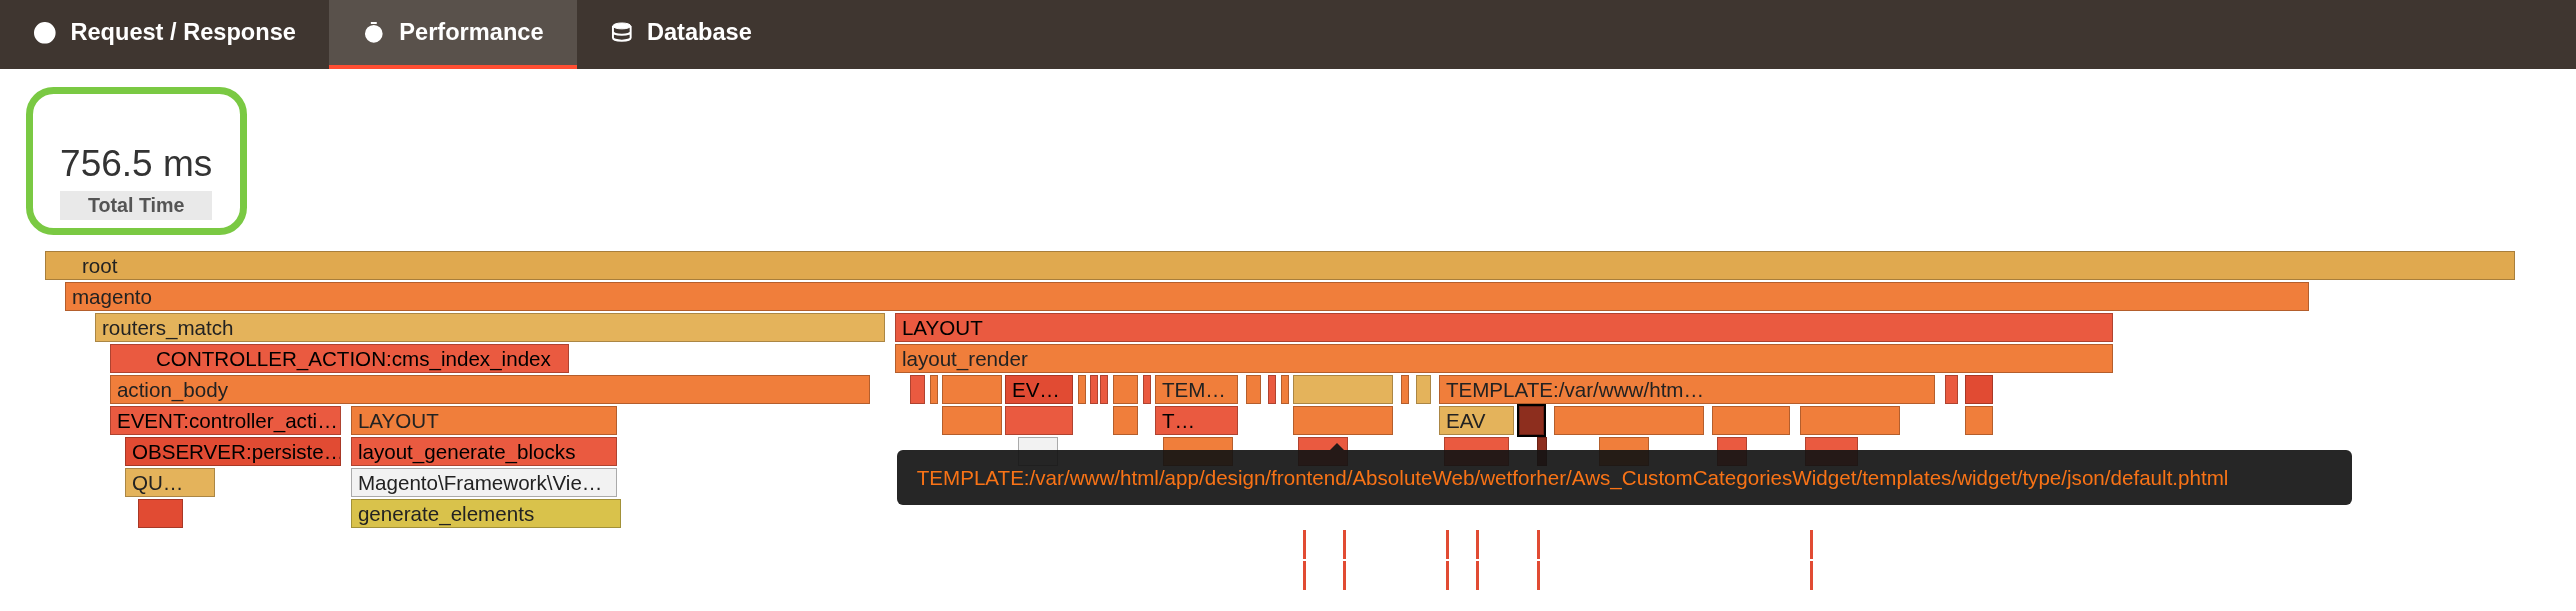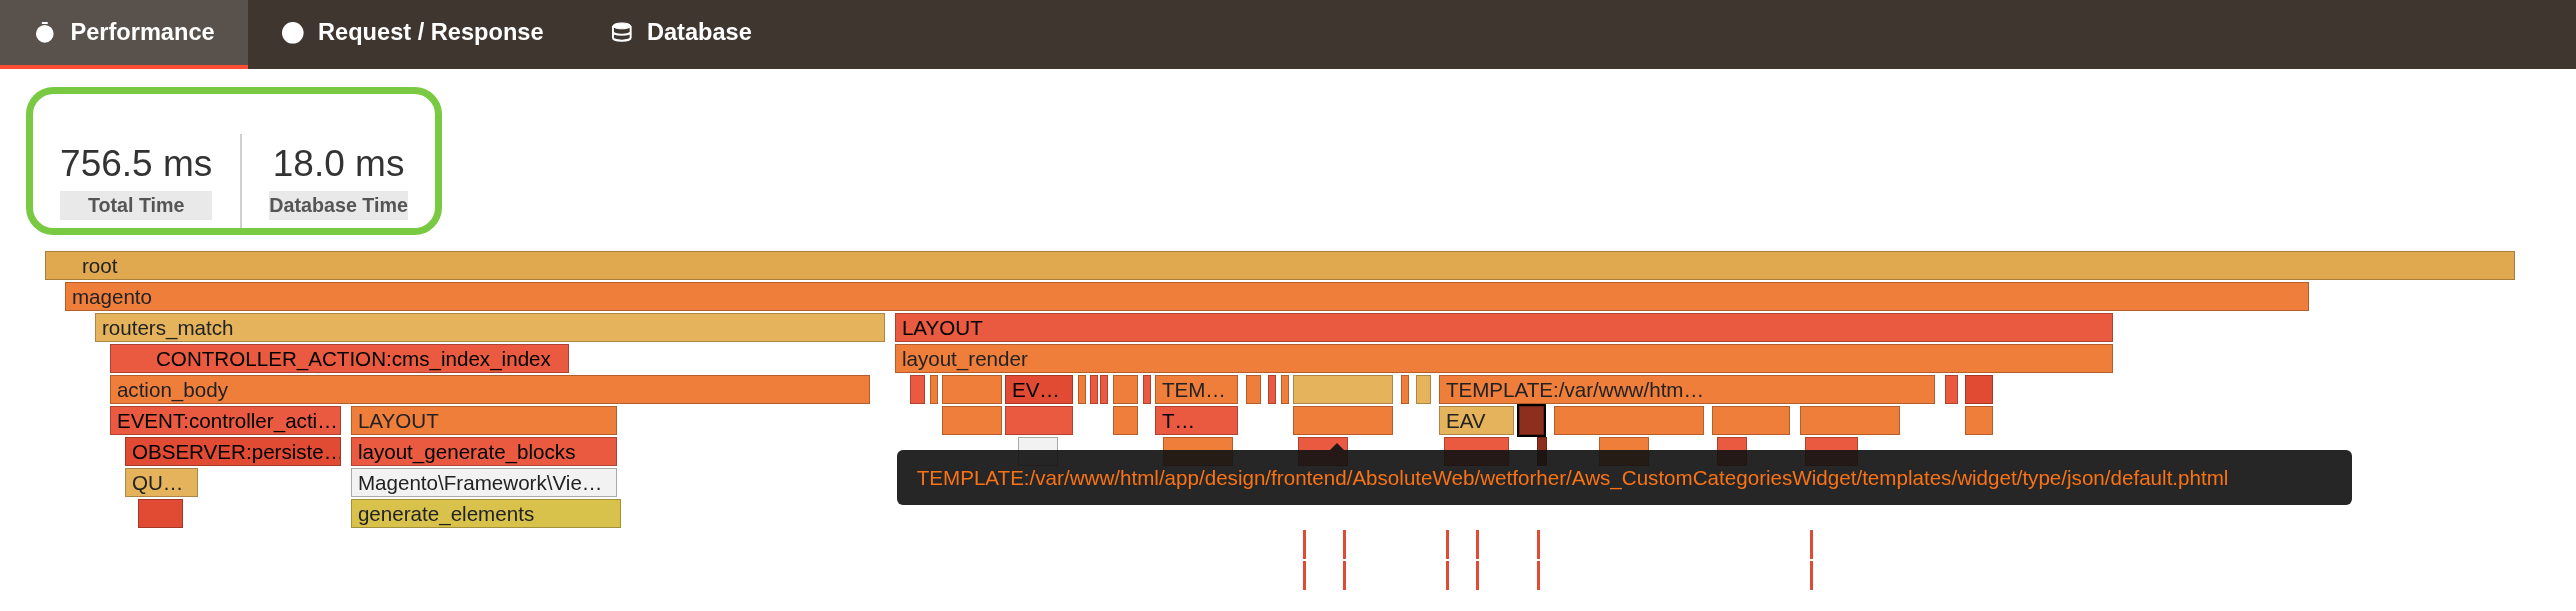--- a/index.html
+++ b/index.html
@@ -59,58 +59,54 @@
     border:7.9px solid transparent; border-bottom-color:rgba(20,20,20,.92);
   }
 
   
   .tick { position:absolute; top:0; height:29.5px; width:2.9px; background:#e14b33; }
 </style>
 </head>
 <body>
 
 <div class="tabbar">
+  <div class="tab">
+    <span class="icon">
+      <svg viewBox="0 0 24 24" fill="none" stroke="currentColor" stroke-width="2">
+          <circle cx="12" cy="12" r="10"></circle>
+          <path d="M2 12h20M12 2a15 15 0 010 20M12 2a15 15 0 000 20"></path>
+        </svg>
+    </span>
+    <span>Request / Response</span>
+  </div>
   <div class="tab active">
     <span class="icon">
       <svg viewBox="0 0 24 24" fill="none" stroke="currentColor" stroke-width="2">
           <circle cx="12" cy="13" r="8"></circle>
           <path d="M12 9v4l3 2M9 2h6"></path>
         </svg>
     </span>
     <span>Performance</span>
   </div>
   <div class="tab">
     <span class="icon">
-      <svg viewBox="0 0 24 24" fill="none" stroke="currentColor" stroke-width="2">
-          <circle cx="12" cy="12" r="10"></circle>
-          <path d="M2 12h20M12 2a15 15 0 010 20M12 2a15 15 0 000 20"></path>
-        </svg>
-    </span>
-    <span>Request / Response</span>
-  </div>
-  <div class="tab">
-    <span class="icon">
       <svg viewBox="0 0 24 24" fill="currentColor">
           <ellipse cx="12" cy="5" rx="9" ry="3"></ellipse>
           <path d="M3 5v6c0 1.66 4 3 9 3s9-1.34 9-3V5M3 11v6c0 1.66 4 3 9 3s9-1.34 9-3v-6" fill="none" stroke="currentColor" stroke-width="2"></path>
         </svg>
     </span>
     <span>Database</span>
   </div>
 </div>
 
 <div class="metrics">
   <div class="pill">
     <div class="metric">
       <div class="val">756.5 ms</div>
       <div class="lbl">Total Time</div>
-    </div>
-    <div class="metric">
-      <div class="val">18.0 ms</div>
-      <div class="lbl">Database Time</div>
     </div>
   </div>
 </div>
 
 <div class="flame" id="flame">
     <div class="row">
       <div class="bar c-gold" style="left: 45px; width: 2470px; padding-left: 36px;">root</div>
     </div>
     <div class="row">
       <div class="bar c-orange" style="left: 65px; width: 2244px;">magento</div>
@@ -166,21 +162,21 @@
       <div class="bar c-pale" style="left: 1018px; width: 40px;"></div>
       <div class="bar c-orange" style="left: 1163px; width: 70px;"></div>
       <div class="bar c-red" style="left: 1298px; width: 50px;"></div>
       <div class="bar c-red" style="left: 1444px; width: 65px;"></div>
       <div class="bar c-maroon" style="left: 1537px; width: 10px;"></div>
       <div class="bar c-orange" style="left: 1599px; width: 50px;"></div>
       <div class="bar c-red" style="left: 1717px; width: 30px;"></div>
       <div class="bar c-red" style="left: 1805px; width: 53px;"></div>
     </div>
     <div class="row">
-      <div class="bar c-sand" style="left: 125px; width: 73px;">QU…</div>
+      <div class="bar c-sand" style="left: 125px; width: 90px;">QU…</div>
       <div class="bar c-pale" style="left: 351px; width: 266px;">Magento\Framework\Vie…</div>
     </div>
     <div class="row">
       <div class="bar c-red2" style="left: 138px; width: 45px;"></div>
       <div class="bar c-yellow" style="left: 351px; width: 270px;">generate_elements</div>
     </div>
     <div class="row">
       <div class="tick" style="left: 1303px;"></div>
       <div class="tick" style="left: 1343px;"></div>
       <div class="tick" style="left: 1446px;"></div>

